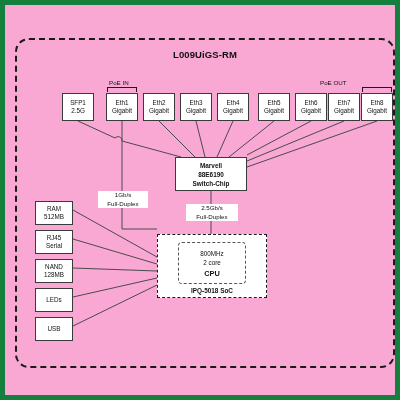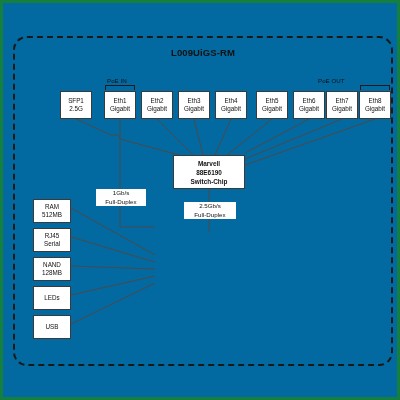--- a/index.html
+++ b/index.html
@@ -4,22 +4,22 @@
 <style>
   html, body {
     margin: 0;
     padding: 0;
     background: #ffffff;
   }
   #canvas {
     position: relative;
     width: 400px;
     height: 400px;
-    background: #0369a1;
-    border: 3px solid #15803d;
+    background: #f9a8d4;
+    border: 5px solid #15803d;
     box-sizing: border-box;
     font-family: "Liberation Sans", sans-serif;
     overflow: hidden;
   }
   
   #enclosure {
     position: absolute;
     left: 10px;
     top: 33px;
     width: 380px;
@@ -244,20 +244,28 @@
   <div class="speed" style="left:93px; top:186px; width:50px;">
     <div>1Gb/s</div>
     <div>Full-Duplex</div>
   </div>
 
   <div class="speed" style="left:181px; top:199px; width:52px;">
     <div>2.5Gb/s</div>
     <div>Full-Duplex</div>
   </div>
 
+  <div id="soc">
+    <div id="cpu">
+      <div>800MHz</div>
+      <div>2 core</div>
+      <div class="cpu-big">CPU</div>
+    </div>
+    <div id="soc-label">IPQ-5018 SoC</div>
+  </div>
 
   <div class="box periph" style="top:196px;">
     <div>RAM</div>
     <div>512MB</div>
   </div>
   <div class="box periph" style="top:225px;">
     <div>RJ45</div>
     <div>Serial</div>
   </div>
   <div class="box periph" style="top:254px;">

